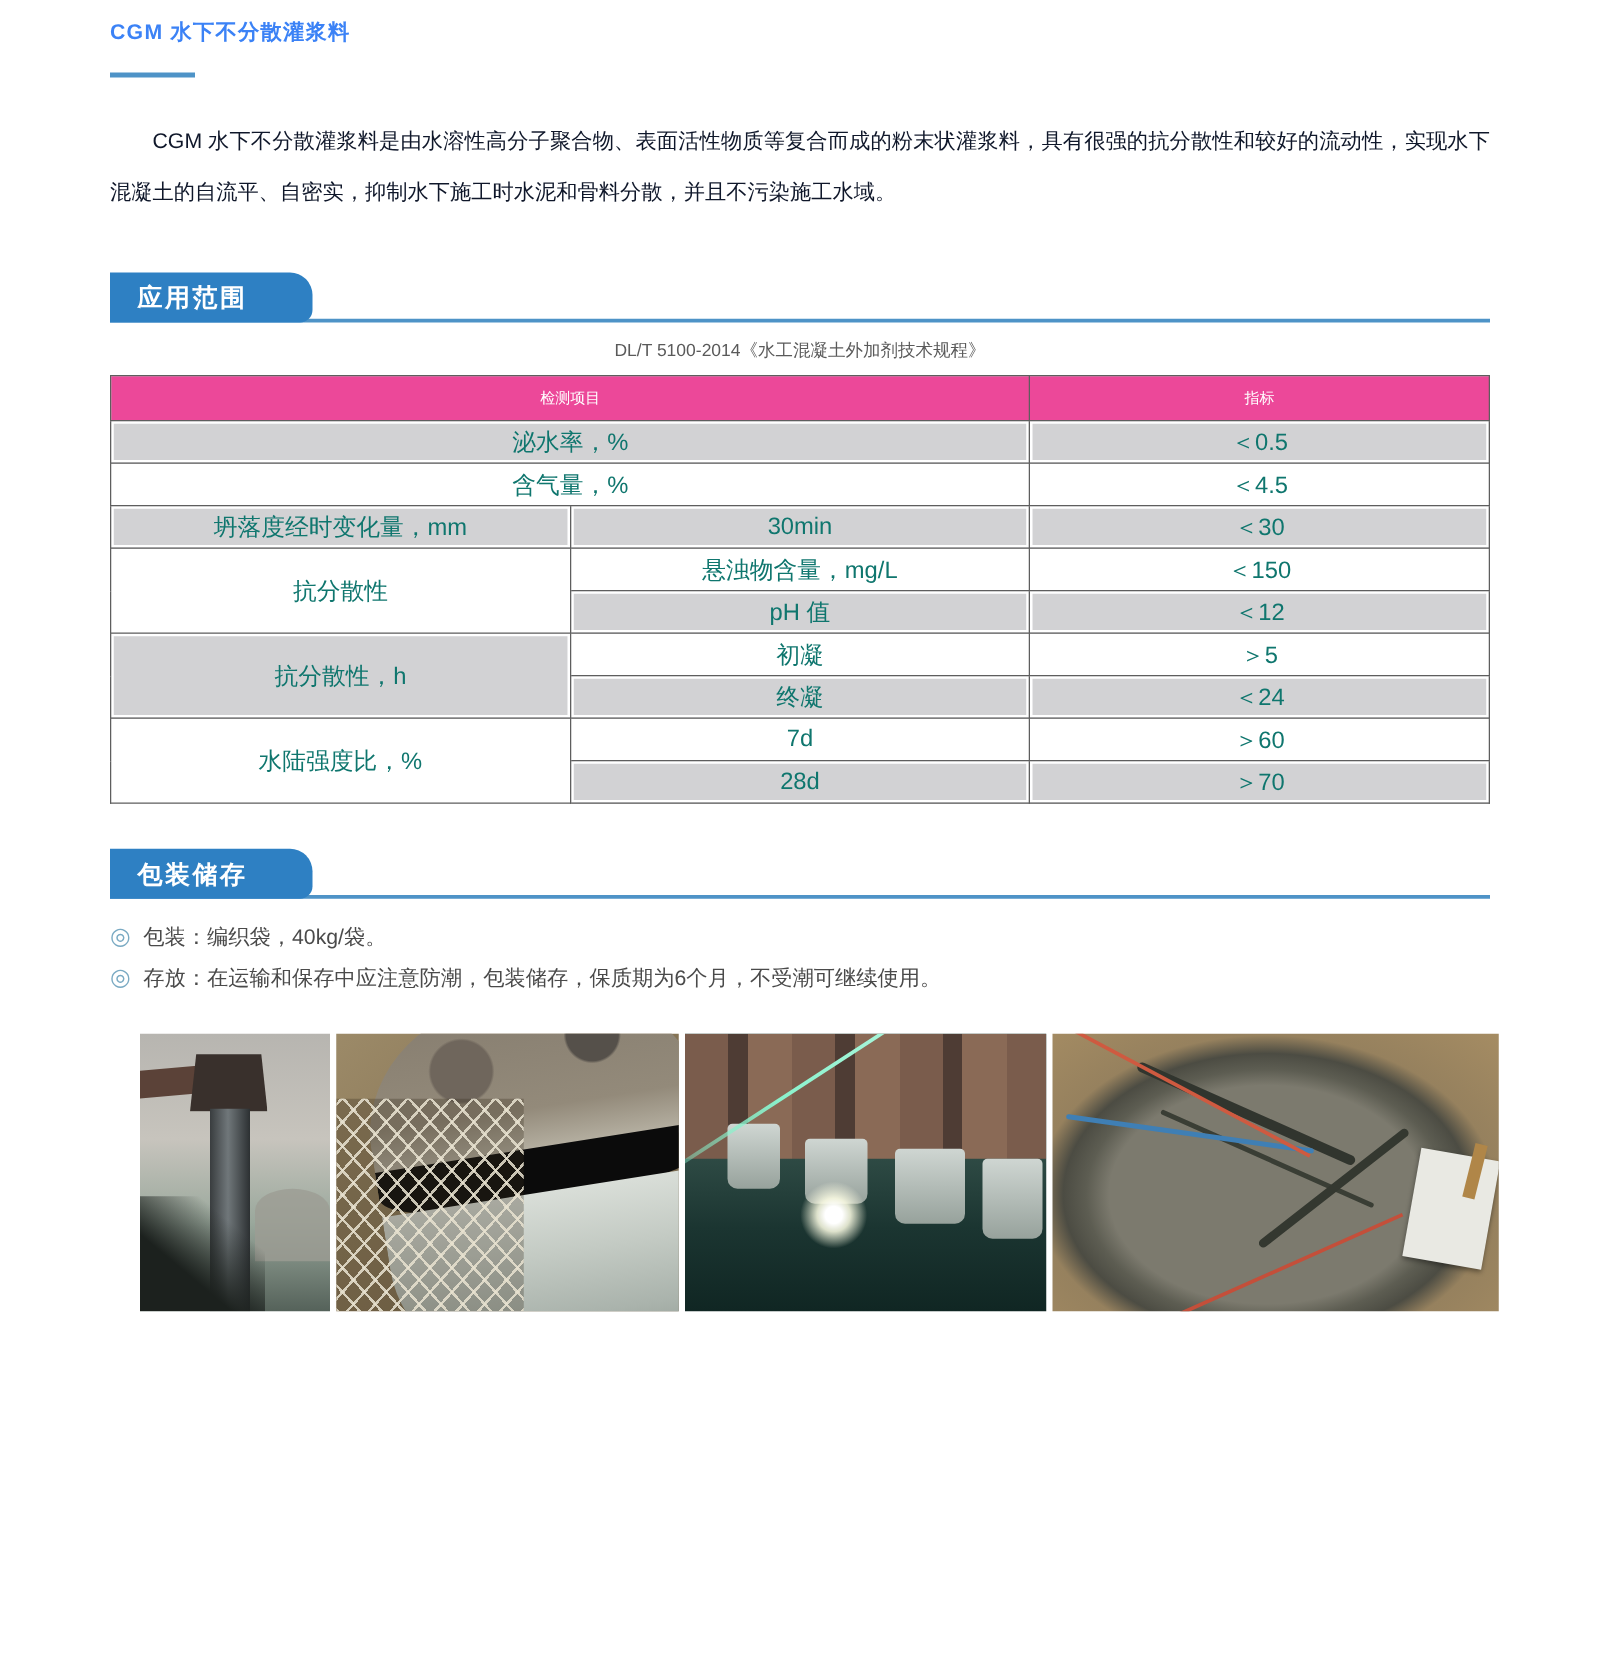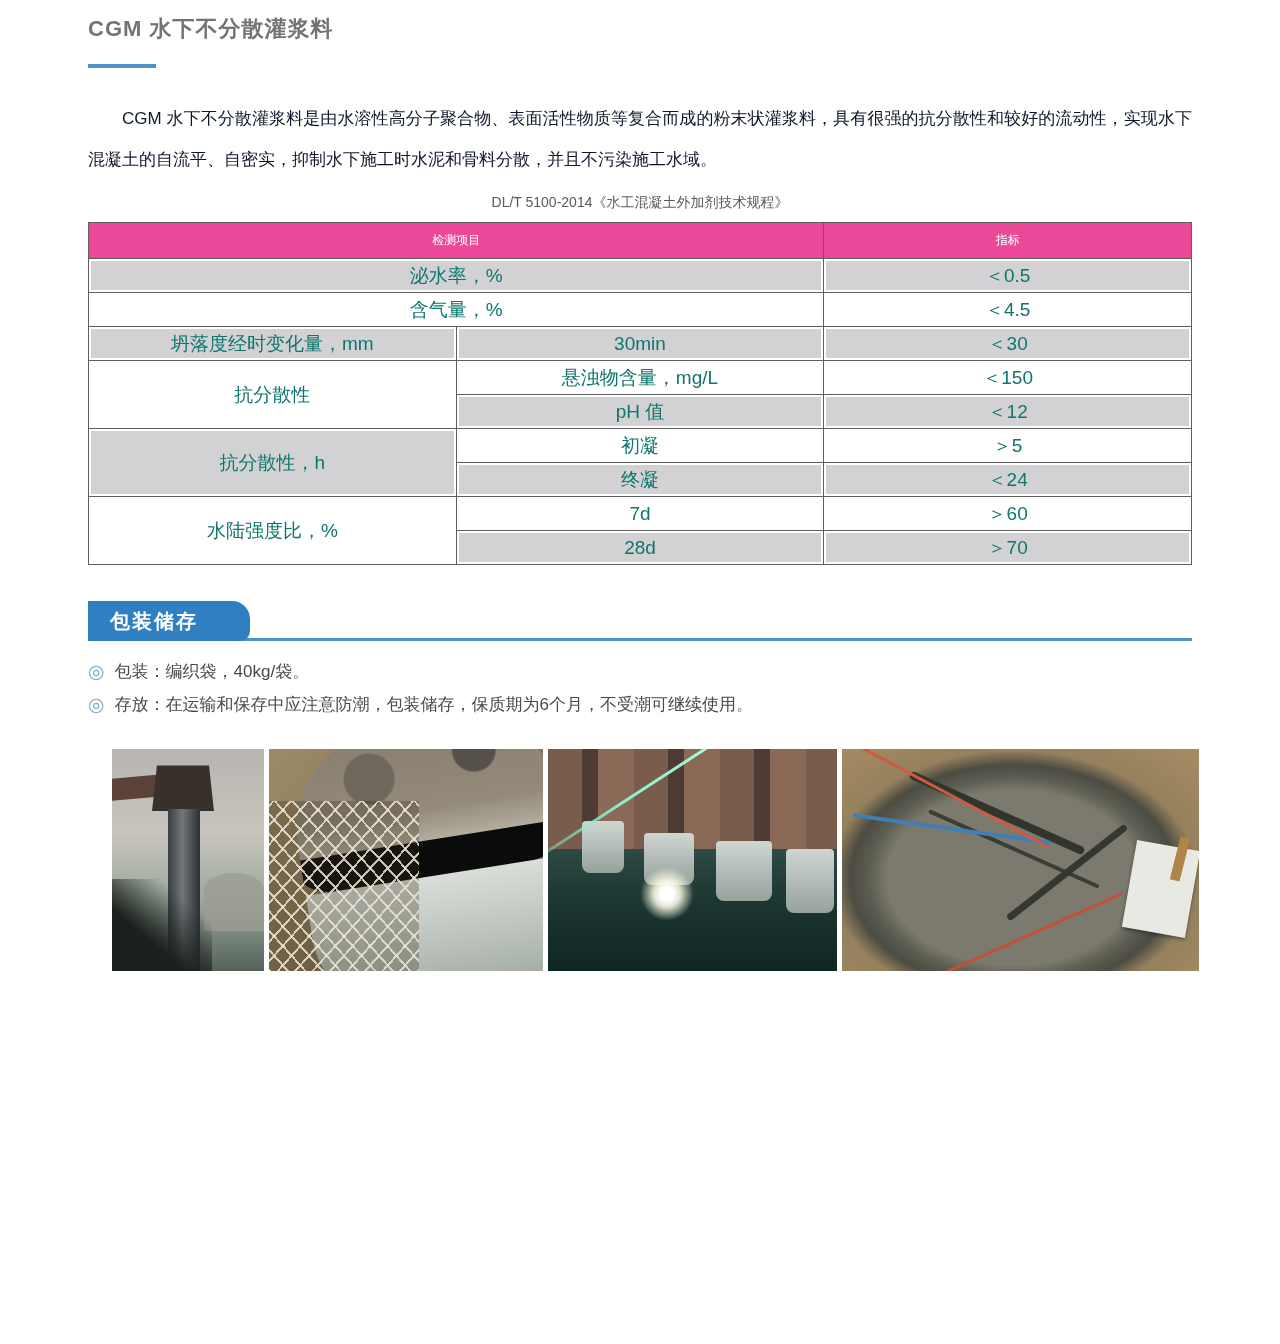--- a/index.html
+++ b/index.html
@@ -1,20 +1,20 @@
 <!DOCTYPE html>
 <html><head>
 <meta charset="utf-8">
 <style>
   html,body{margin:0;padding:0;background:#ffffff;}
   body{width:1280px;min-height:1344px;font-family:"Liberation Sans","DejaVu Sans",sans-serif;color:#4d4d4d;}
   .page{padding:16px 88px 0 88px;}
 
   
-  .doc-title{margin:0;font-size:22px;line-height:1.2;font-weight:bold;color:#737373;letter-spacing:1px;}
+  .doc-title{margin:0;font-size:17px;line-height:1.2;font-weight:bold;color:#3b82f6;letter-spacing:1px;}
   .title-underline{width:68px;height:4px;background:#4e93c7;margin-top:22px;}
 
   
   .para{font-size:17px;line-height:41px;color:#0f172a;text-align:justify;text-indent:2em;margin:0;}
   .intro{margin-top:30px;}
   .app-body{margin-top:18px;}
 
   
   .section-head{position:relative;margin-top:44px;height:40px;}
   .section-head.tight{margin-top:36px;}
@@ -93,20 +93,24 @@
 </head>
 <body>
 
 <div class="page">
 
   <h1 class="doc-title">CGM 水下不分散灌浆料</h1>
   <div class="title-underline"></div>
 
   <p class="para intro">CGM 水下不分散灌浆料是由水溶性高分子聚合物、表面活性物质等复合而成的粉末状灌浆料，具有很强的抗分散性和较好的流动性，实现水下混凝土的自流平、自密实，抑制水下施工时水泥和骨料分散，并且不污染施工水域。</p>
 
+  <div class="section-head">
+    <div class="head-line"></div>
+    <div class="tab">应用范围</div>
+  </div>
 
   <div class="standard-caption">DL/T 5100-2014《水工混凝土外加剂技术规程》</div>
 
   <table class="perf">
     <colgroup>
         <col>
         <col>
         <col>
       </colgroup>
     <thead>

